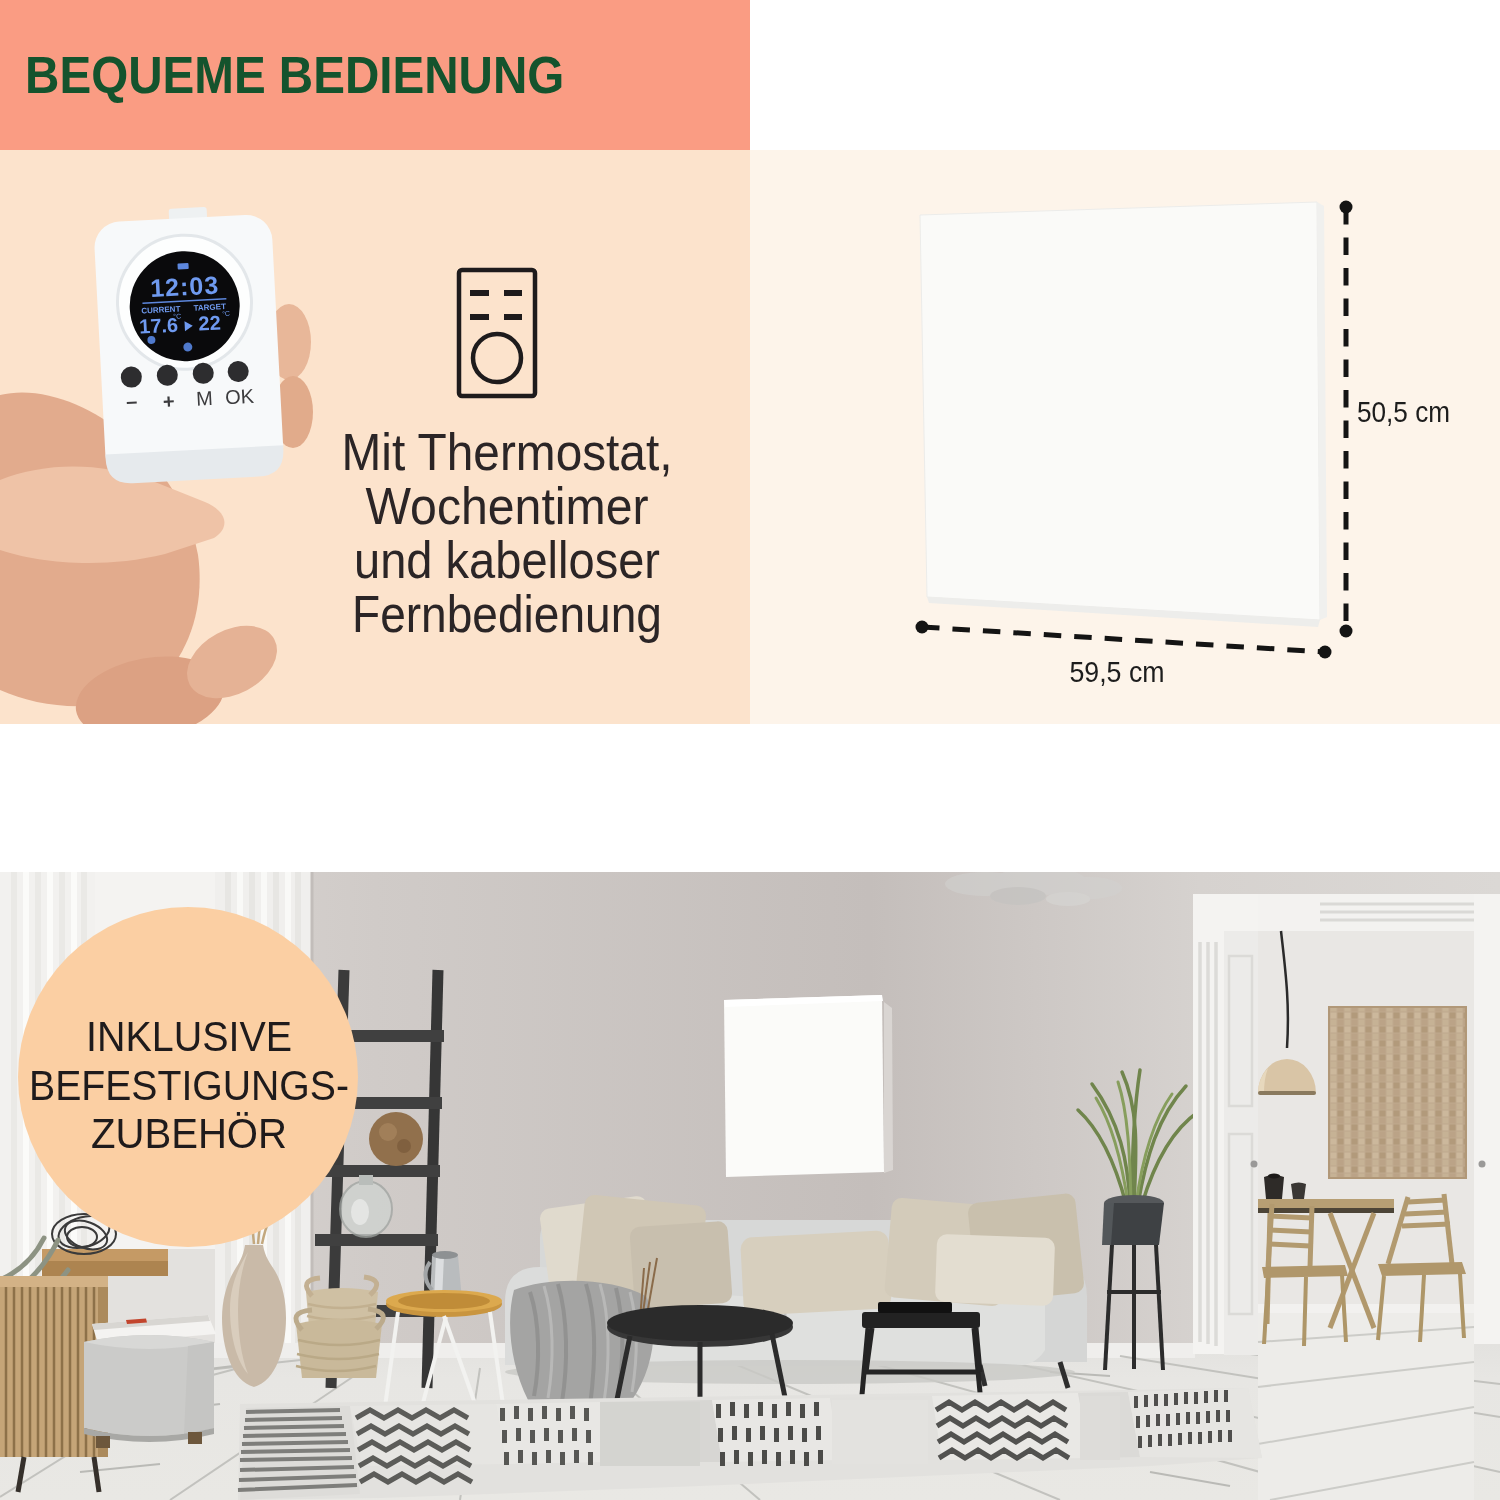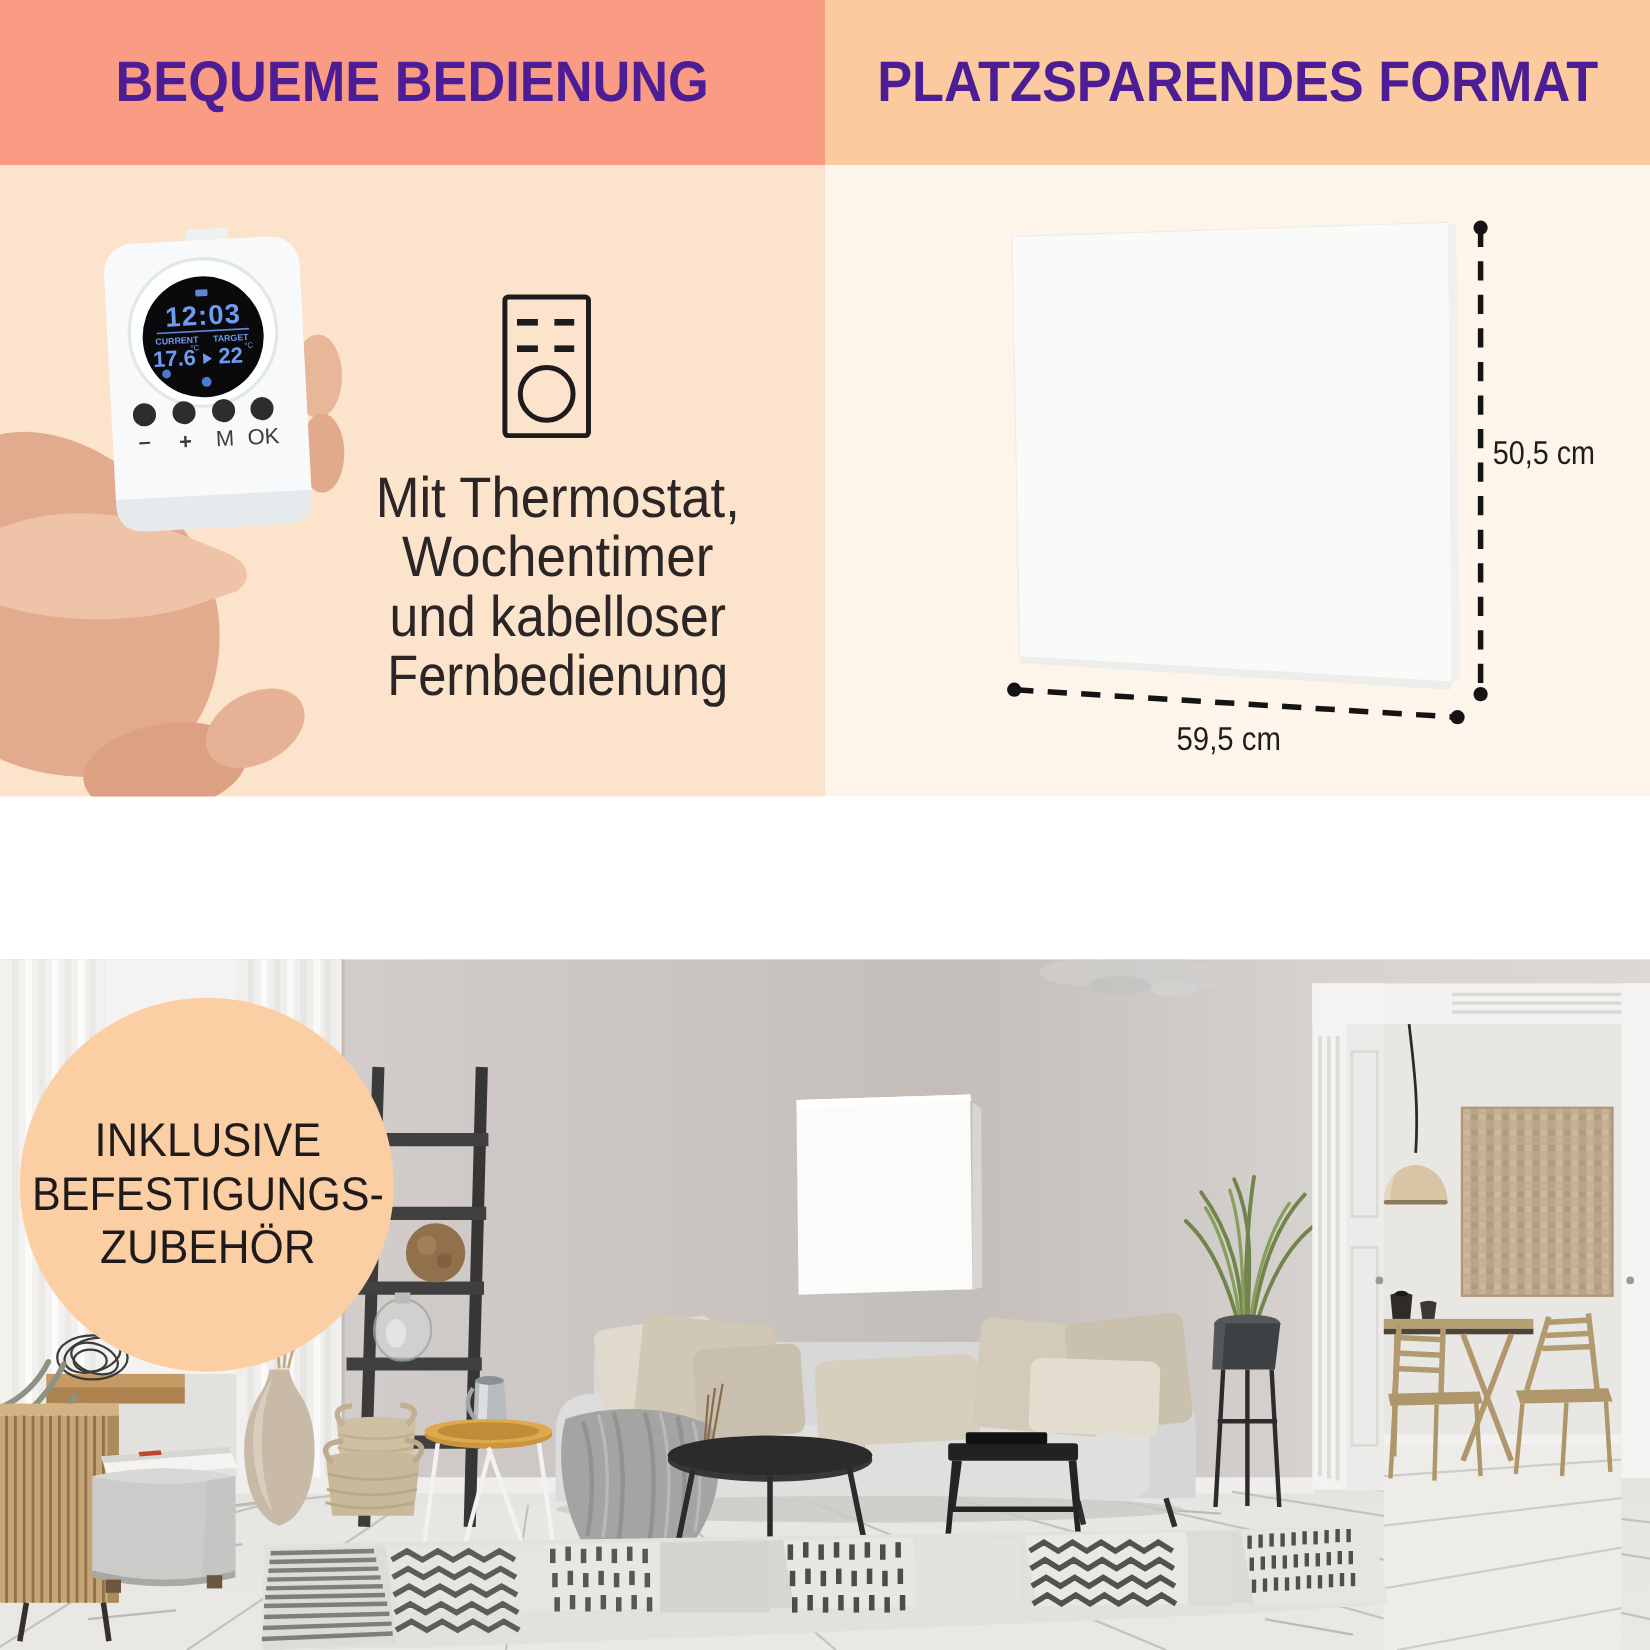--- a/index.html
+++ b/index.html
@@ -1,35 +1,32 @@
 <!DOCTYPE html>
 <html lang="de"><head>
 <meta charset="utf-8">
 <title>Wandheizung</title>
 <style>
   html,body{margin:0;padding:0;}
   #page{position:relative;width:1500px;height:1500px;overflow:hidden;background:#fff;
         font-family:"Liberation Sans", sans-serif;}
   .abs{position:absolute;}
-  .hdr{display:flex;align-items:center;justify-content:center;
-       font-weight:bold;color:#4c1d95;}
+  .hdr{display:flex;align-items:center;justify-content:flex-start;
+       font-weight:bold;color:#14532d;}
   .hdr>span{display:inline-block;transform:scaleX(0.915);transform-origin:center;white-space:pre;}
   svg text{font-family:"Liberation Sans", sans-serif;}
 </style>
 </head>
 <body>
 <div id="page">
 
   <div class="abs hdr" style="left:0;top:0;width:750px;height:150px;background:#fa9c83;font-size:52px;">
       <span>BEQUEME BEDIENUNG</span>
     </div>
 
-  <div class="abs hdr" style="left:750px;top:0;width:750px;height:150px;background:#fbca9e;font-size:52px;">
-      <span>PLATZSPARENDES FORMAT</span>
-    </div>
 
   <div class="abs" style="left:0;top:150px;width:750px;height:574px;background:#fce3cc;"></div>
 
   <div class="abs" style="left:750px;top:150px;width:750px;height:574px;background:#fdf4ea;"></div>
 
   <svg class="abs" style="left:0;top:150px;" width="750" height="574" viewBox="0 0 750 574">
 
     <path d="M0,245 C40,235 90,255 125,285 C165,320 190,360 198,405 C205,455 190,505 155,535 C110,565 45,560 0,540 Z" fill="#e2ab8d"></path>
 
     <ellipse cx="150" cy="548" rx="75" ry="40" fill="#dca183" transform="rotate(-10 150 548)"></ellipse>

